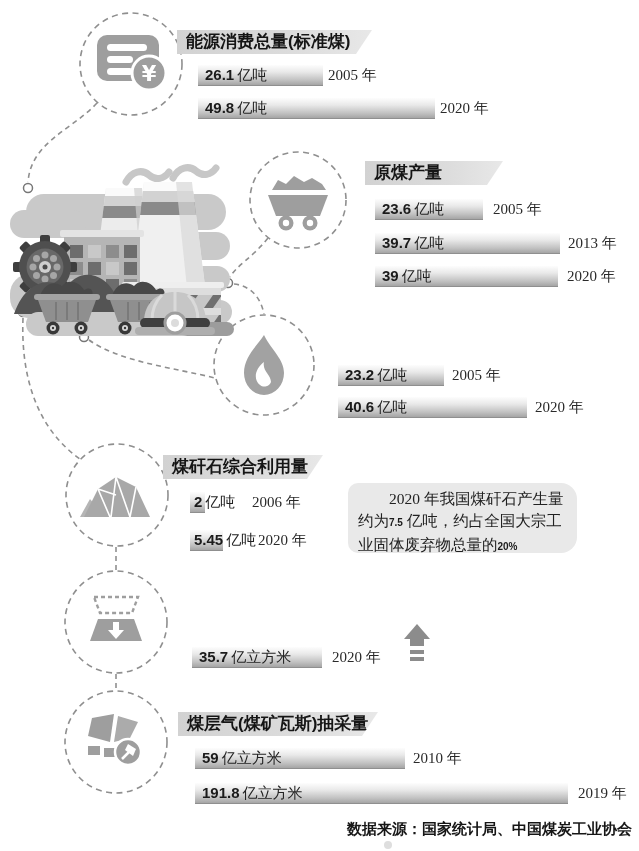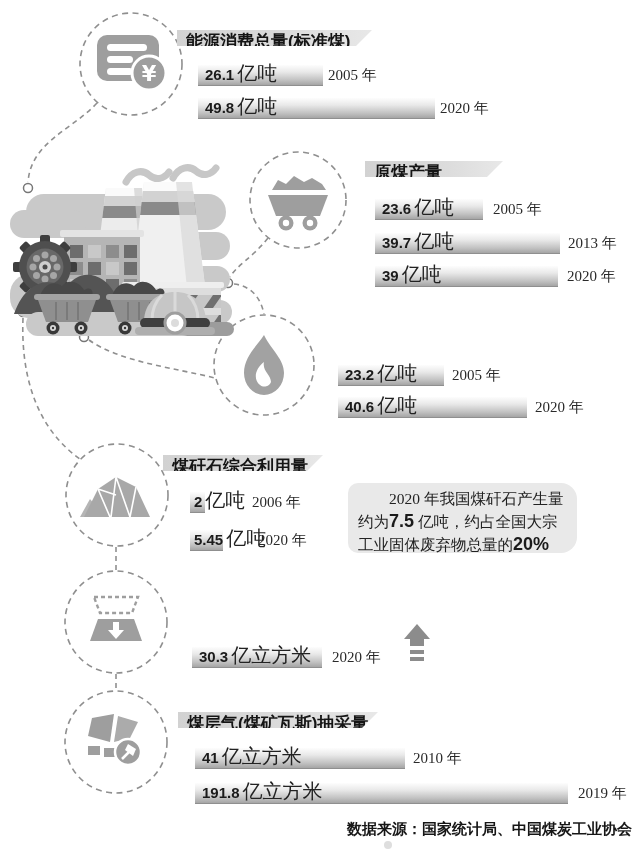--- a/index.html
+++ b/index.html
@@ -1,41 +1,41 @@
 <!DOCTYPE html>
 <html><head>
 <meta charset="utf-8">
 <style>
   html,body{margin:0;padding:0;background:#fff;}
   .canvas{position:relative;width:639px;height:851px;background:#ffffff;overflow:hidden;
           font-family:"Liberation Sans",sans-serif;}
   svg{display:block;}
   .abs{position:absolute;}
   
-  .banner{position:absolute;height:16px;box-sizing:border-box;padding-left:9px;
+  .banner{position:absolute;height:24px;box-sizing:border-box;padding-left:9px;
           background:linear-gradient(90deg,#d2d2d2 0%,#dcdcdc 60%,#e8e8e8 100%);
           clip-path:polygon(0 0,100% 0,calc(100% - 16px) 100%,0 100%);
           font-weight:bold;font-size:17px;line-height:24px;color:#151515;white-space:nowrap;}
   
   .row{position:absolute;height:20px;}
   .bar{position:absolute;left:0;top:0;height:20px;
        background:linear-gradient(180deg,#fdfdfd 0%,#e9e9e9 35%,#c2c2c2 75%,#a5a5a5 100%);
        border-bottom:1px solid #8f8f8f;}
   .lbl{position:absolute;left:7px;top:0;line-height:20px;white-space:nowrap;
        font-weight:bold;font-size:15px;color:#1b1b1b;}
-  .lbl .unit{font-family:Liberation Mono, monospace;font-weight:normal;font-size:20px;
+  .lbl .unit{font-family:Liberation Mono, monospace;font-weight:normal;font-size:15px;
              margin-left:3px;color:#222;}
   .year{position:absolute;top:0;line-height:20px;white-space:nowrap;
         font-family:"Liberation Serif",serif;font-size:15px;color:#2a2a2a;}
   
   .notebox{position:absolute;left:348px;top:483px;width:229px;height:70px;background:#e9e9e9;
            border-radius:10px 16px 16px 10px;box-sizing:border-box;}
   .notebox p{margin:0;padding:5px 11px 0 10px;text-indent:2em;
              font-family:"Liberation Serif",serif;font-size:15.5px;line-height:22px;color:#222;}
-  .notebox b,.waternote b{font-family:"Liberation Sans",sans-serif;font-size:18px;color:#1b1b1b;}
+  .notebox b,.waternote b{font-family:"Liberation Sans",sans-serif;font-size:10px;color:#1b1b1b;}
   .waternote{position:absolute;left:441px;top:621px;width:190px;
              font-family:"Liberation Serif",serif;font-size:15.5px;line-height:22px;color:#222;}
   .footer{position:absolute;right:7px;top:820px;font-weight:bold;font-size:15px;color:#161616;
           white-space:nowrap;text-align:right;}
 </style>
 </head>
 <body>
 
 <div class="canvas">
 
@@ -316,36 +316,36 @@
     <div class="bar" style="width:33px"></div>
     <div class="lbl" style="left:4px"><b>5.45</b><span class="unit">亿吨</span></div>
     <div class="year" style="left:68px">2020 年</div>
   </div>
   <div class="notebox">
     <p><span>2020 年我国煤矸石产生量约为</span><b>7.5</b><span> 亿吨，约占全国大宗工业固体废弃物总量的</span><b>20%</b></p>
   </div>
 
   <div class="row" style="left:192px;top:647px;width:210px">
     <div class="bar" style="width:130px"></div>
-    <div class="lbl"><b>30.3</b><span class="unit">亿立方米</span></div>
+    <div class="lbl"><b>35.7</b><span class="unit">亿立方米</span></div>
     <div class="year" style="left:140px">2020 年</div>
   </div>
   <svg class="abs" style="left:403px;top:624px" width="28" height="38" viewBox="0 0 28 38">
     <polygon points="14,0 27,15 1,15" fill="#8c8c8c"></polygon>
     <rect x="7" y="15" width="14" height="7" fill="#8c8c8c"></rect>
     <rect x="7" y="26" width="14" height="4" fill="#8c8c8c"></rect>
     <rect x="7" y="33" width="14" height="4" fill="#8c8c8c"></rect>
   </svg>
 
   <div class="banner" style="left:178px;top:712px;width:200px">
     <span>煤层气(煤矿瓦斯)抽采量</span>
   </div>
   <div class="row" style="left:195px;top:748px;width:290px">
     <div class="bar" style="width:210px"></div>
-    <div class="lbl"><b>41</b><span class="unit">亿立方米</span></div>
+    <div class="lbl"><b>59</b><span class="unit">亿立方米</span></div>
     <div class="year" style="left:218px">2010 年</div>
   </div>
   <div class="row" style="left:195px;top:783px;width:440px">
     <div class="bar" style="width:373px"></div>
     <div class="lbl"><b>191.8</b><span class="unit">亿立方米</span></div>
     <div class="year" style="left:383px">2019 年</div>
   </div>
 
   <div class="footer">数据来源：国家统计局、中国煤炭工业协会</div>
 

